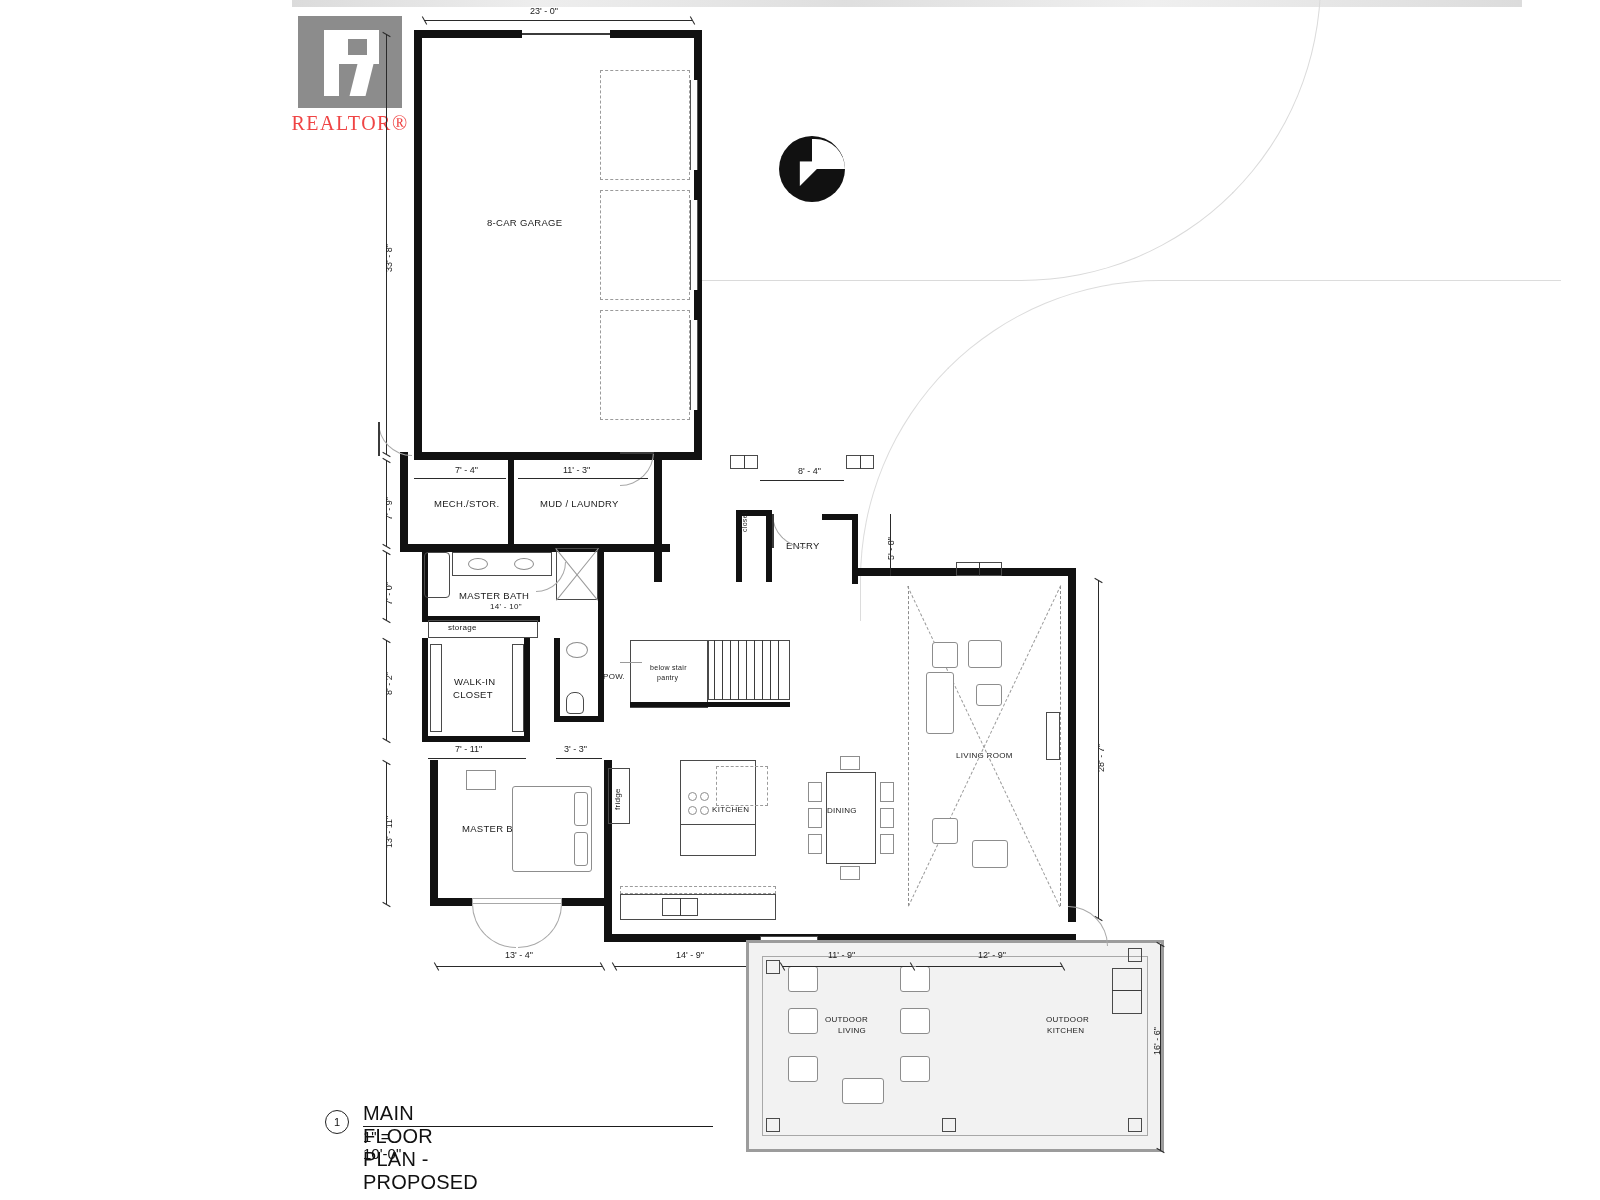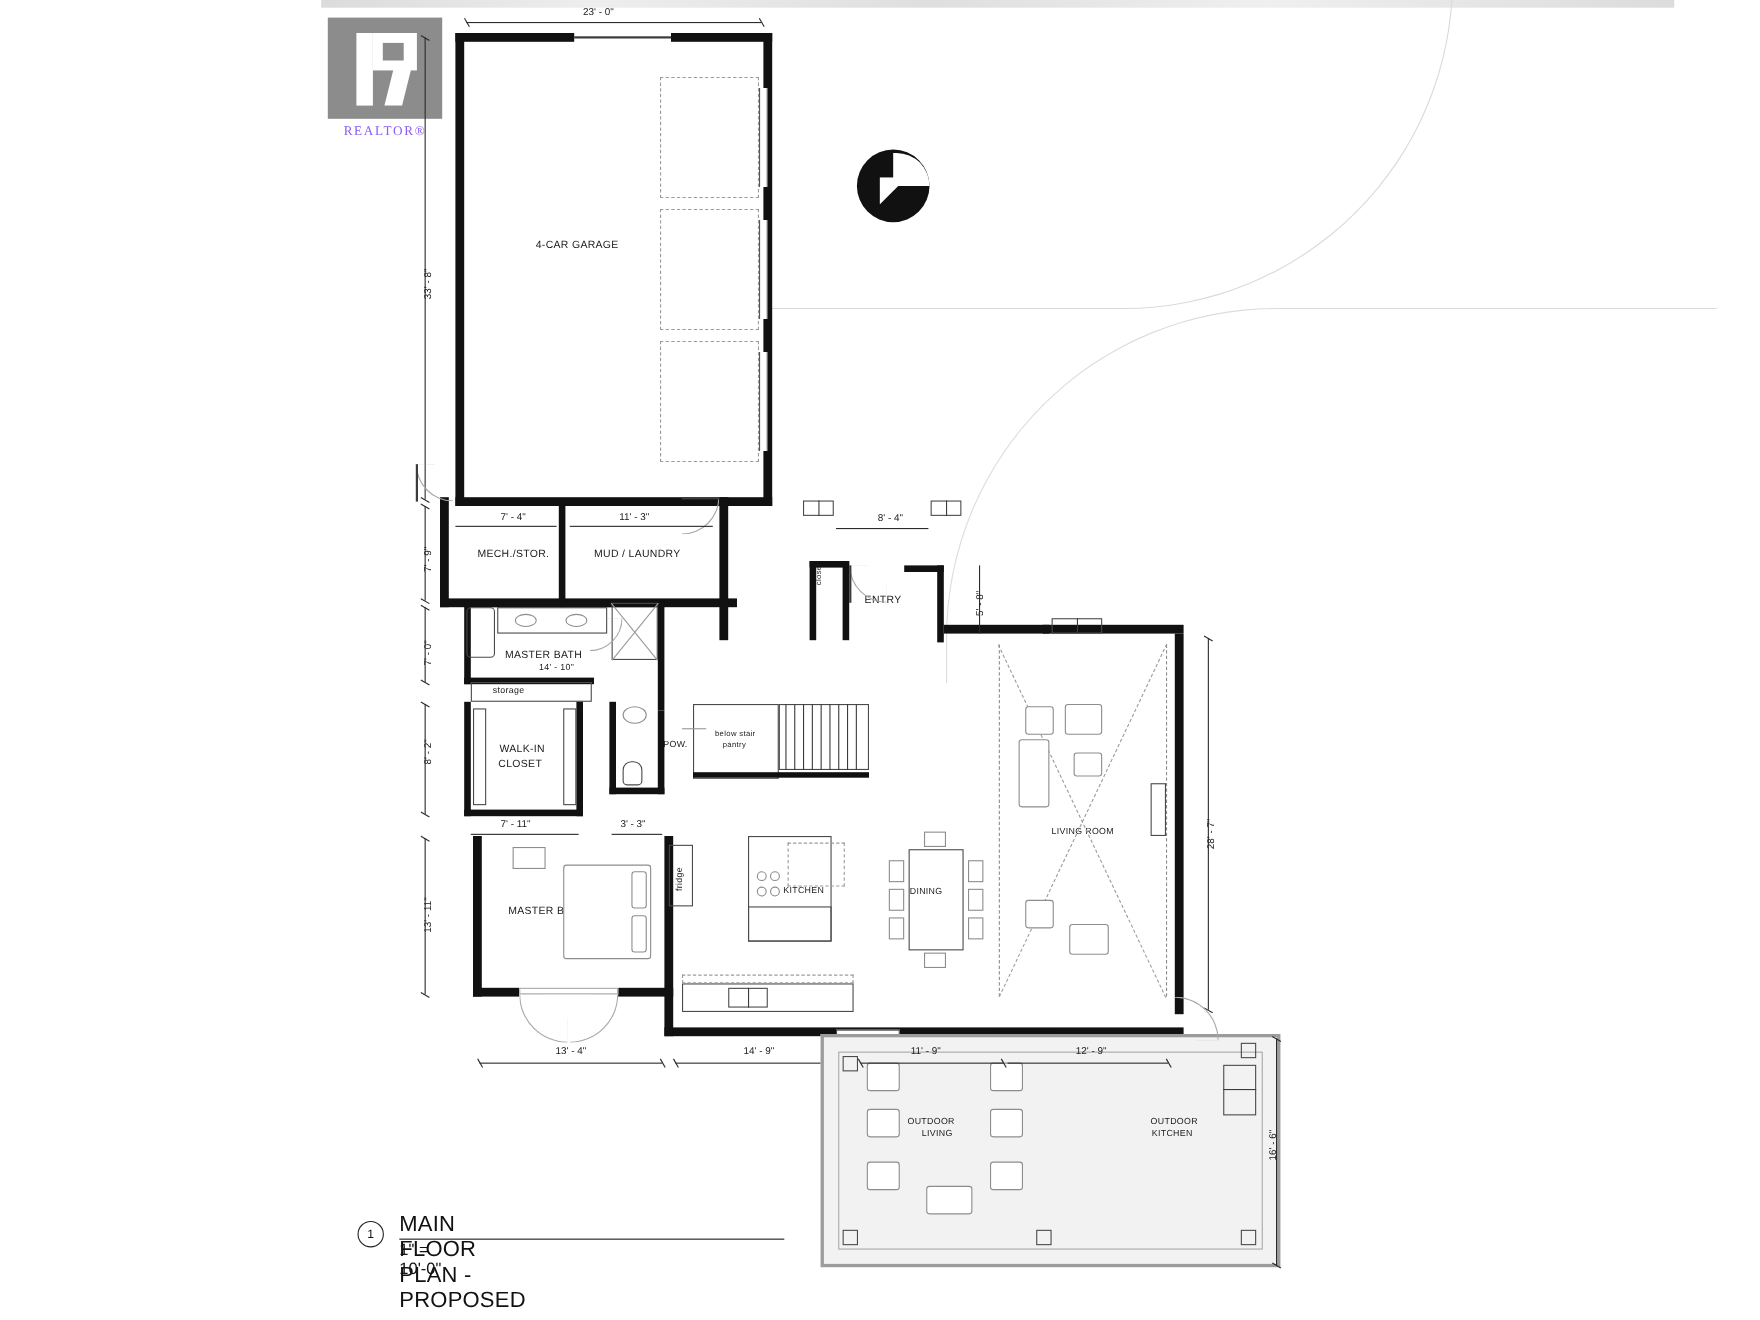--- a/index.html
+++ b/index.html
@@ -21,21 +21,21 @@
   .tick{position:absolute;width:9px;height:1px;background:#2a2a2a;transform-origin:center;}
 
   
   #realtor{position:absolute;left:290px;top:16px;width:120px;height:120px;}
   #realtor .r-box{position:absolute;left:8px;top:0;width:104px;height:92px;background:#8c8c8c;}
   #realtor .r-inner{position:absolute;left:26px;top:14px;width:66px;height:66px;}
   #realtor .r-stem{position:absolute;left:0;top:0;width:15px;height:66px;background:#ffffff;}
   #realtor .r-bowl{position:absolute;left:15px;top:0;width:40px;height:34px;background:#ffffff;}
   #realtor .r-hole{position:absolute;left:24px;top:9px;width:19px;height:16px;background:#8c8c8c;}
   #realtor .r-leg{position:absolute;left:30px;top:30px;width:16px;height:36px;background:#ffffff;transform:skewX(-14deg);}
-  #realtor .r-txt{position:absolute;left:0;top:96px;width:120px;text-align:center;font-size:12px;letter-spacing:1.5px;color:#8b5cf6;font-family:"Liberation Serif",serif;}
+  #realtor .r-txt{position:absolute;left:0;top:96px;width:120px;text-align:center;font-size:20px;letter-spacing:1.5px;color:#ef4444;font-family:"Liberation Serif",serif;}
 
   
   #brand{position:absolute;left:1040px;top:18px;width:260px;text-align:right;}
   #brand .b1{font-family:"Liberation Serif",serif;font-size:33px;line-height:33px;color:#1d1d1d;letter-spacing:.5px;}
   #brand .b2{font-family:"Liberation Serif",serif;font-size:33px;line-height:36px;color:#1d1d1d;letter-spacing:.5px;}
   #brand .b3{font-size:11.5px;letter-spacing:3.2px;color:#2b2b2b;margin-top:6px;}
   #northmark{position:absolute;left:779px;top:136px;width:66px;height:66px;border-radius:50%;background:#111111;}
   #northmark .cut{position:absolute;left:33px;top:3px;width:33px;height:30px;background:#ffffff;border-top-right-radius:33px;}
   #northmark .nletter{position:absolute;left:0;top:0;width:66px;height:66px;color:#ffffff;font-size:32px;font-family:"Liberation Serif",serif;text-align:center;line-height:66px;}
   #northmark .nletter span{position:relative;top:2px;}
@@ -86,21 +86,21 @@
 
   <div class="curve" style="left:700px;top:-220px;width:620px;height:500px;border-color:#dadada;border-width:1px;border-radius:0 0 300px 0;border-top:none;border-left:none;"></div>
   <div class="curve" style="left:860px;top:280px;width:700px;height:340px;border-radius:300px 0 0 0;border-bottom:none;border-right:none;border-color:#dcdcdc;"></div>
 
   <div class="wall" style="left:414px;top:30px;width:8px;height:430px;"></div>
   <div class="wall" style="left:414px;top:30px;width:108px;height:8px;"></div>
   <div class="wall" style="left:610px;top:30px;width:92px;height:8px;"></div>
   <div class="thin" style="left:522px;top:33px;width:88px;height:2px;"></div>
   <div class="wall" style="left:694px;top:30px;width:8px;height:430px;"></div>
   <div class="wall" style="left:414px;top:452px;width:288px;height:8px;"></div>
-  <div class="lbl" style="left:487px;top:217px;">4-CAR GARAGE</div>
+  <div class="lbl" style="left:487px;top:217px;">8-CAR GARAGE</div>
 
   <div class="thin" style="left:690px;top:80px;width:6px;height:90px;background:#fff;border-left:1px solid #555;border-right:1px solid #555;"></div>
   <div class="thin" style="left:690px;top:200px;width:6px;height:90px;background:#fff;border-left:1px solid #555;border-right:1px solid #555;"></div>
   <div class="thin" style="left:690px;top:320px;width:6px;height:90px;background:#fff;border-left:1px solid #555;border-right:1px solid #555;"></div>
 
   <div class="box-dash" style="left:600px;top:70px;width:90px;height:110px;"></div>
   <div class="box-dash" style="left:600px;top:190px;width:90px;height:110px;"></div>
   <div class="box-dash" style="left:600px;top:310px;width:90px;height:110px;"></div>
 
   <div class="dimline" style="left:424px;top:20px;width:268px;height:1px;"></div>

